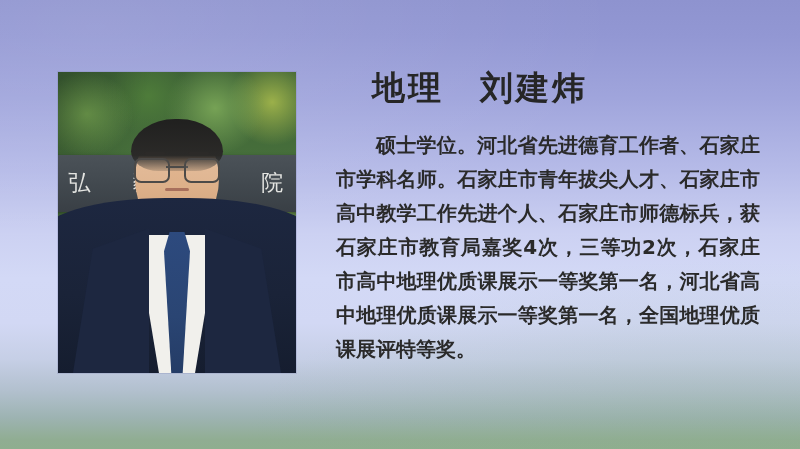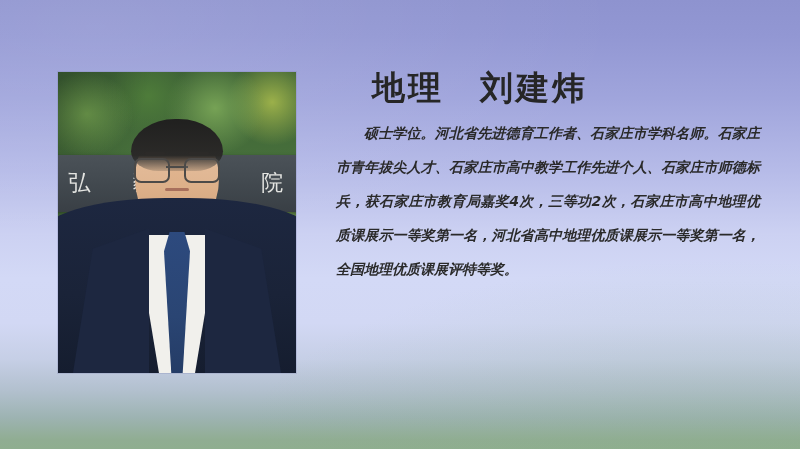--- a/index.html
+++ b/index.html
@@ -214,32 +214,31 @@
     font-size: 33px;
     font-weight: 700;
     color: #262626;
     letter-spacing: 3px;
     white-space: pre;
     line-height: 1.15;
   }
   .body-text {
     position: absolute;
     left: 336px;
-    top: 116px;
+    top: 128px;
     width: 424px;
     font-family: "DejaVu Sans", "Liberation Sans", sans-serif;
-    font-size: 14px;
+    font-size: 20px;
     font-weight: 700;
     color: #2a2a2a;
     line-height: 34px;
     text-align: justify;
     text-justify: inter-character;
     text-indent: 2em;
     letter-spacing: 0px;
-    font-style: italic;
   }
 </style>
 </head>
 <body>
 
 <div class="slide">
 
   <div class="bg-wash"></div>
 
   <div class="photo-frame">

